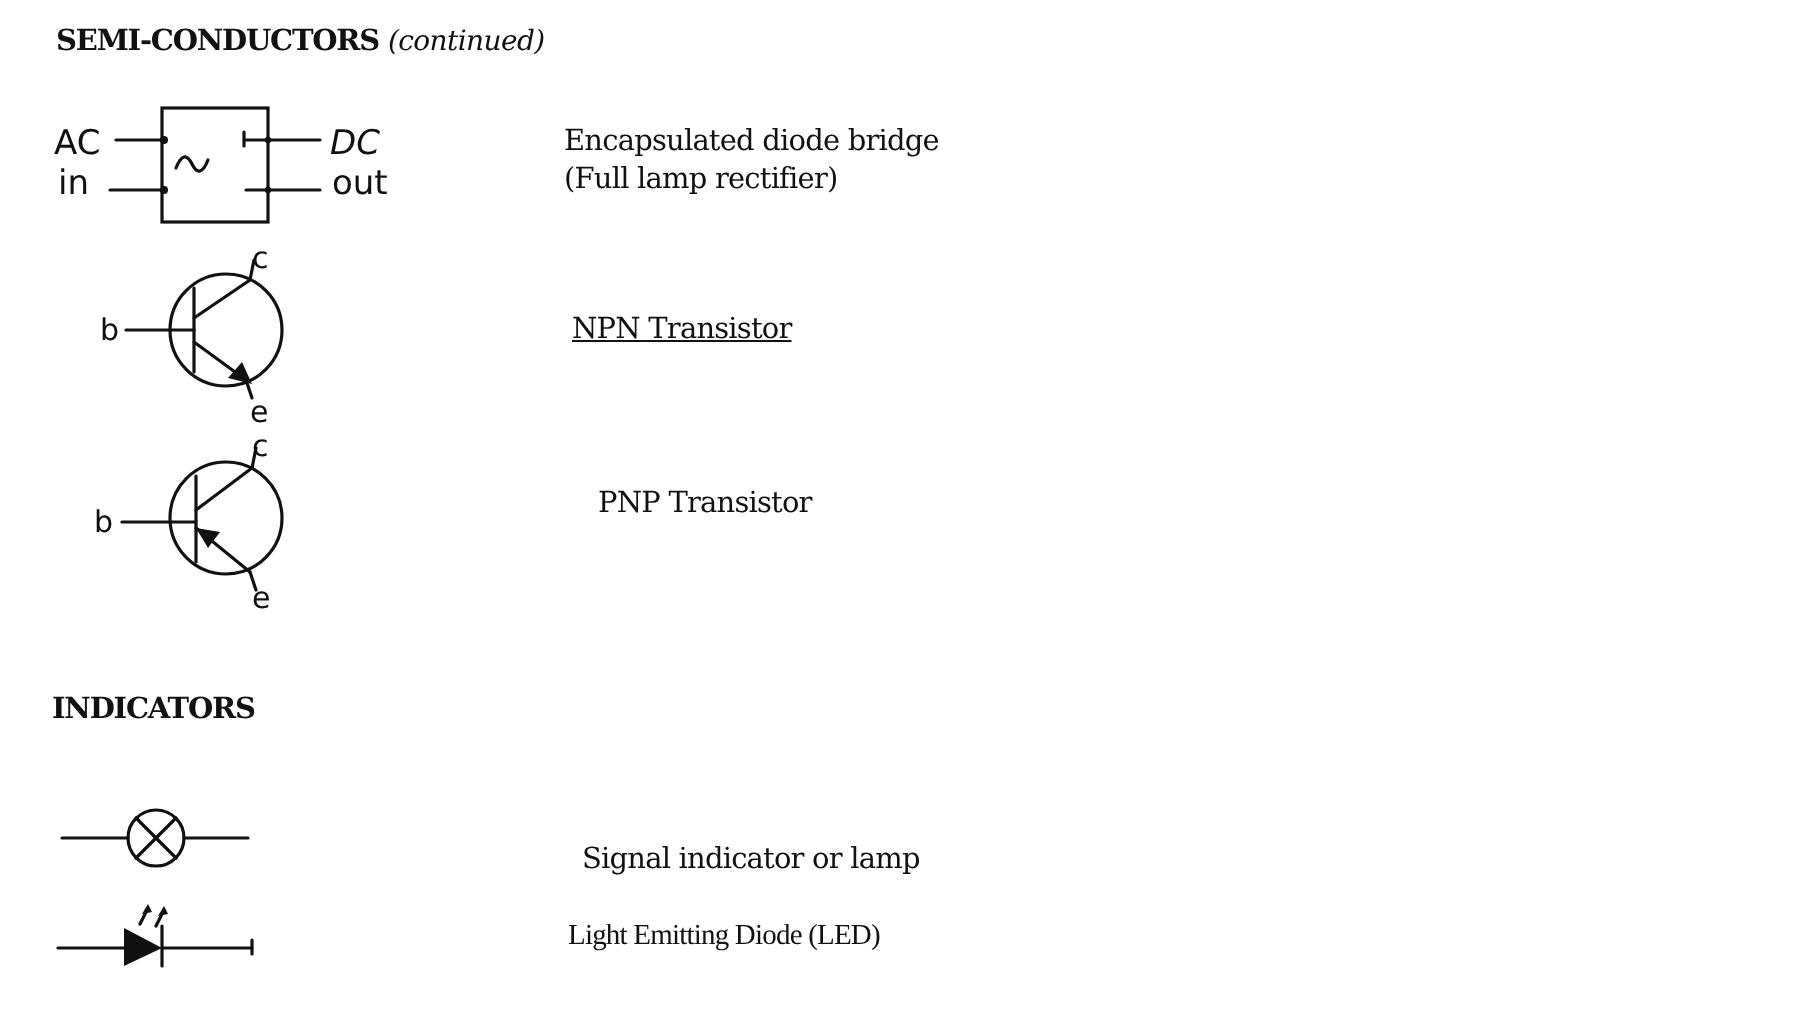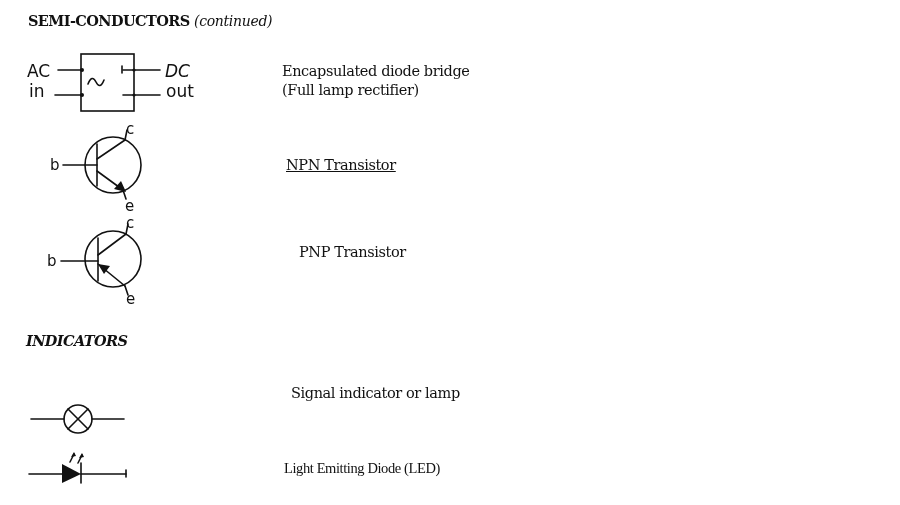--- a/index.html
+++ b/index.html
@@ -112,35 +112,35 @@
     <line x1="125" y1="286" x2="128" y2="295"></line>
   </g>
   <polygon points="98,264 110,266 104,274" fill="#111"></polygon>
   <text x="47" y="266" font-size="15">b</text>
   <text x="126" y="228" font-size="15">c</text>
   <text x="126" y="304" font-size="15">e</text>
 </svg>
 
 <div class="desc" style="left:287px; top:243px;margin-left:12px;">PNP Transistor</div>
 
-<div class="heading" style="left:26px; top:332px;font-style:italic;">
+<div class="heading" style="left:26px; top:346px;">
   <span>INDICATORS</span>
 </div>
 
 <svg class="symbol" width="140" height="440" viewBox="0 0 140 440" style="left:0; top:0;">
   <g stroke="#111" stroke-width="1.6" fill="none" stroke-linecap="round">
     <line x1="31" y1="419" x2="64" y2="419"></line>
     <line x1="92" y1="419" x2="124" y2="419"></line>
     <circle cx="78" cy="419" r="14"></circle>
     <line x1="68" y1="409" x2="88" y2="429"></line>
     <line x1="88" y1="409" x2="68" y2="429"></line>
   </g>
 </svg>
 
-<div class="desc" style="left:291px; top:384px;">Signal indicator or lamp</div>
+<div class="desc" style="left:291px; top:421px;">Signal indicator or lamp</div>
 
 <svg class="symbol" width="140" height="490" viewBox="0 0 140 490" style="left:0; top:0;">
   <g stroke="#111" stroke-width="1.6" fill="none" stroke-linecap="round">
     <line x1="29" y1="474" x2="62" y2="474"></line>
     <line x1="81" y1="474" x2="126" y2="474"></line>
     <line x1="126" y1="470" x2="126" y2="477"></line>
     <line x1="81" y1="463" x2="81" y2="483"></line>
     <line x1="70" y1="462" x2="74" y2="454"></line>
     <line x1="78" y1="463" x2="82" y2="455"></line>
   </g>

